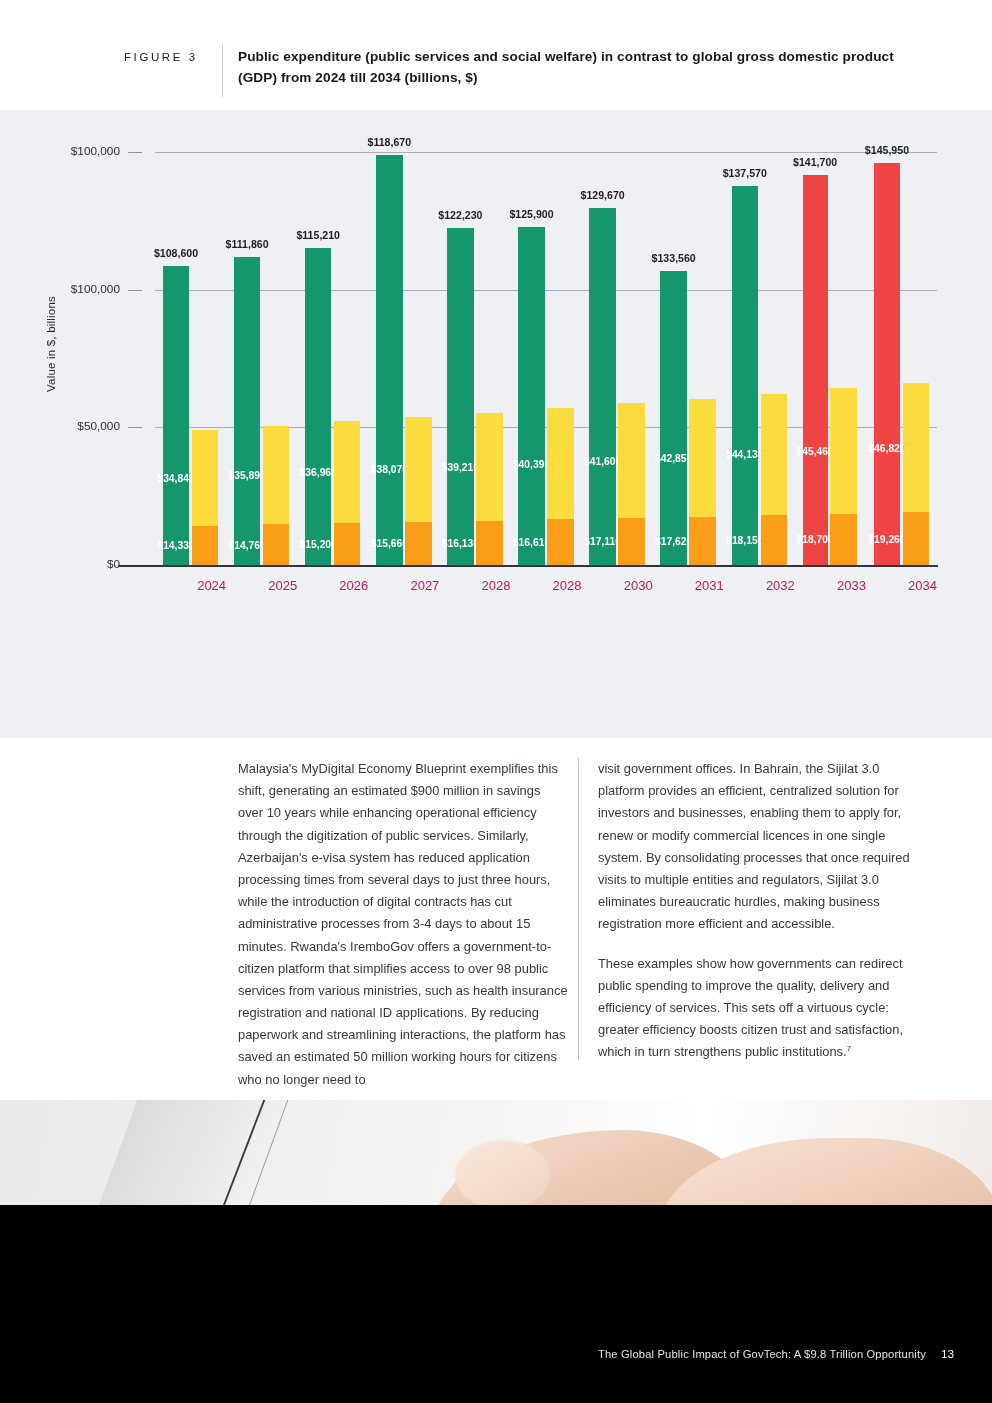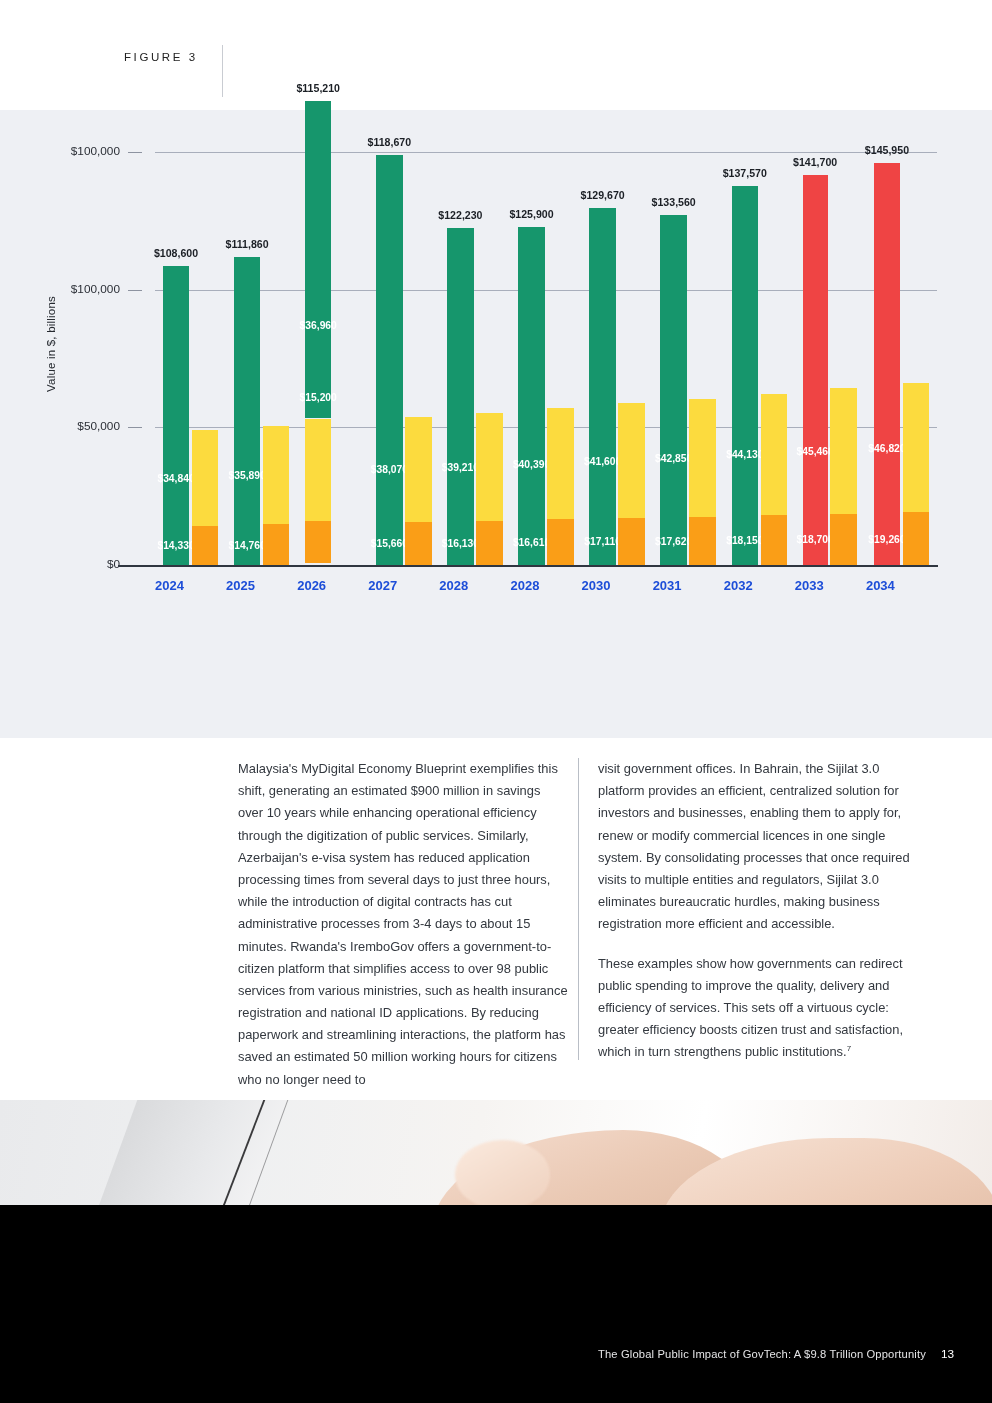--- a/index.html
+++ b/index.html
@@ -48,21 +48,21 @@
   .seg-orange{background:#fa9e17;width:100%;}
   .gdp-top-label{
     position:absolute;left:50%;transform:translateX(-50%);top:-19px;
     font-size:10.6px;font-weight:700;color:#1b1f25;white-space:nowrap;
   }
   .inbar-label{
     position:absolute;left:50%;transform:translateX(-50%);
     font-size:10.3px;font-weight:700;color:#ffffff;white-space:nowrap;
   }
   .xtick{
-    position:absolute;top:468px;text-align:left;font-size:13px;color:#1d4ed8;font-weight:bold;
+    position:absolute;top:468px;text-align:right;font-size:13px;color:#be185d;
   }
 
   
   #legend{
     position:absolute;left:272px;top:611px;
     background:#fff;border-radius:22px;padding:8px 20px;
     display:flex;align-items:center;gap:8px;box-shadow:0 0 0 0 rgba(0,0,0,0);
   }
   .legend-item{display:flex;align-items:center;gap:7px;margin-right:13px;}
   .legend-item:last-child{margin-right:0;}
@@ -134,20 +134,21 @@
     position:absolute;right:38px;top:1347px;
     font-size:11.8px;color:#ffffff;font-weight:400;
   }
 </style>
 </head>
 <body>
 
 <div id="fig-header">
   <div id="fig-label">FIGURE 3</div>
   <div id="fig-rule"></div>
+  <div id="fig-title">Public expenditure (public services and social welfare) in contrast to global gross domestic product (GDP) from 2024 till 2034 (billions, $)</div>
 </div>
 
 <div id="panel">
 
   <div id="chart-area">
     <div id="y-axis-title">Value in $, billions</div>
     <div id="y-ticks">
         <div class="ytick" style="left: 0px; width: 120px; top: 447px;">$0</div>
         <div class="ytick-dash" style="left: 128px; top: 455px;"></div>
         <div class="ytick" style="left: 0px; width: 120px; top: 309.333px;">$50,000</div>
@@ -181,21 +182,21 @@
             <div class="gdp-top-label">$111,860</div>
             <div class="inbar-label" style="bottom: 84.0478px;">$35,890</div>
             <div class="inbar-label" style="bottom: 14.3196px;">$14,760</div>
           </div>
           <div style="width: 2.5px; height: 1px;"></div>
           <div class="stack" style="width: 26.5px; height: 139.456px;">
             <div class="seg-yellow" style="height: 98.8171px; background: rgb(252, 219, 62);"></div>
             <div class="seg-orange" style="height: 40.6392px; background: rgb(250, 158, 23);"></div>
           </div>
         </div>
-        <div class="group" style="left: 149.977px; height: 464px; flex-direction: column;">
+        <div class="group" style="left: 149.977px; height: 413px;">
           <div class="gdpbar" style="width: 26.5px; height: 317.212px; background: rgb(22, 150, 108);">
             <div class="gdp-top-label">$115,210</div>
             <div class="inbar-label" style="bottom: 86.7323px;">$36,960</div>
             <div class="inbar-label" style="bottom: 14.9253px;">$15,200</div>
           </div>
           <div style="width: 2.5px; height: 1px;"></div>
           <div class="stack" style="width: 26.5px; height: 143.614px;">
             <div class="seg-yellow" style="height: 101.763px; background: rgb(252, 219, 62);"></div>
             <div class="seg-orange" style="height: 41.8507px; background: rgb(250, 158, 23);"></div>
           </div>
@@ -242,21 +243,21 @@
             <div class="inbar-label" style="bottom: 98.3789px;">$41,600</div>
             <div class="inbar-label" style="bottom: 17.5548px;">$17,110</div>
           </div>
           <div style="width: 2.5px; height: 1px;"></div>
           <div class="stack" style="width: 26.5px; height: 161.648px;">
             <div class="seg-yellow" style="height: 114.539px; background: rgb(252, 219, 62);"></div>
             <div class="seg-orange" style="height: 47.1095px; background: rgb(250, 158, 23);"></div>
           </div>
         </div>
         <div class="group" style="left: 505.432px; height: 413px;">
-          <div class="gdpbar" style="width: 26.5px; height: 350px; background: rgb(22, 150, 108);">
+          <div class="gdpbar" style="width: 26.5px; height: 294px; background: rgb(22, 150, 108);">
             <div class="gdp-top-label">$133,560</div>
             <div class="inbar-label" style="bottom: 101.504px;">$42,850</div>
             <div class="inbar-label" style="bottom: 18.2569px;">$17,620</div>
           </div>
           <div style="width: 2.5px; height: 1px;"></div>
           <div class="stack" style="width: 26.5px; height: 166.494px;">
             <div class="seg-yellow" style="height: 117.98px; background: rgb(252, 219, 62);"></div>
             <div class="seg-orange" style="height: 48.5137px; background: rgb(250, 158, 23);"></div>
           </div>
         </div>

